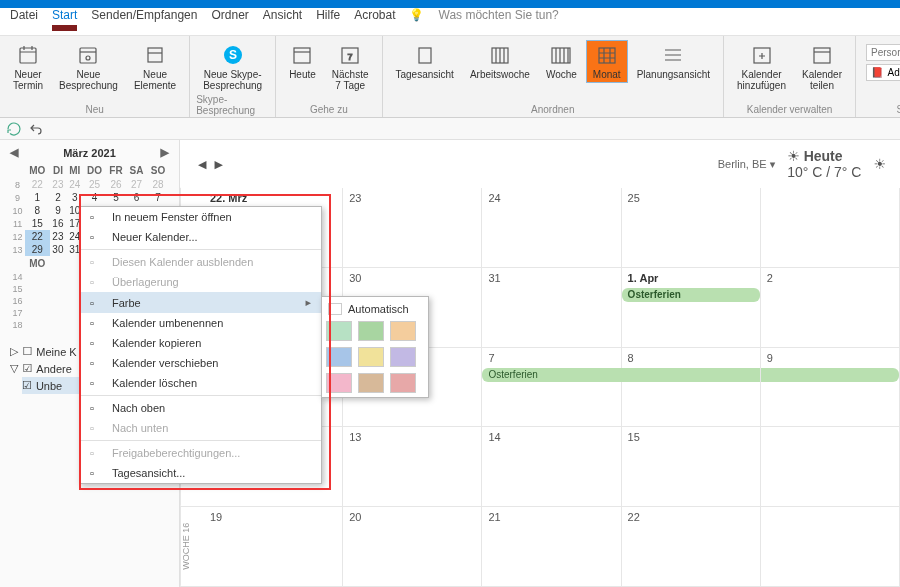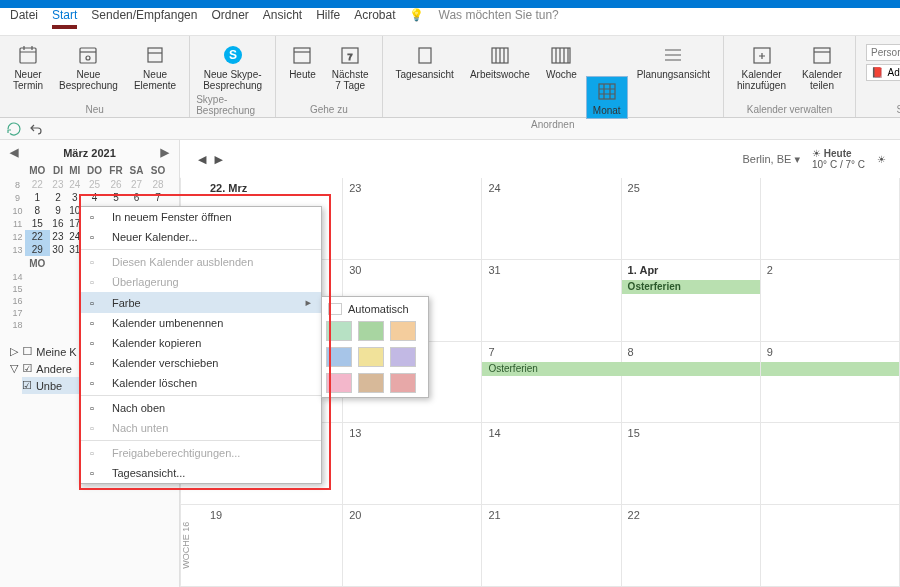--- a/index.html
+++ b/index.html
@@ -1,26 +1,26 @@
 <!DOCTYPE html>
 <html><head>
 <meta charset="utf-8">
 <style>
 * { box-sizing: border-box; margin: 0; padding: 0; font-family: 'Segoe UI', Tahoma, sans-serif; }
 body { background: #fff; font-size: 11px; color: #333; width: 900px; height: 587px; overflow: hidden; position: relative; }
 .titlebar { height: 8px; background: #0078d4; }
 .menubar { height: 28px; background: #fff; border-bottom: 1px solid #e3e3e3; display: flex; align-items: flex-start; padding-left: 10px; gap: 14px; }
 .menubar span { font-size: 12px; color: #444; cursor: pointer; }
-.menubar span.active { color: #0078d4; border-bottom: 4px solid #7f1d1d; padding-bottom: 3px; }
+.menubar span.active { color: #0078d4; border-bottom: 6px solid #7f1d1d; padding-bottom: 3px; }
 
 .ribbon { height: 82px; background: #f3f3f3; border-bottom: 1px solid #d0d0d0; display: flex; }
 .rgrp { border-right: 1px solid #d6d6d6; display: flex; flex-direction: column; align-items: center; padding: 4px 6px 2px; }
 .rgrp .row { display: flex; gap: 2px; }
 .rb { display: flex; flex-direction: column; align-items: center; padding: 2px 6px; cursor: pointer; border: 1px solid transparent; font-size: 10px; line-height: 11px; text-align: center; }
-.rb.active { background: #0ea5e9; border: 1px solid #8cb8dc; margin-top: 36px; }
+.rb.active { background: #f97316; border: 1px solid #8cb8dc; }
 .rb .ic { width: 24px; height: 24px; margin-bottom: 2px; }
 .rgrp .lbl { font-size: 10px; color: #888; margin-top: auto; }
 svg.i { stroke: #5a5a5a; fill: none; stroke-width: 1.2; }
 
 .quick { height: 22px; background: #f8f8f8; border-bottom: 1px solid #e0e0e0; display: flex; align-items: center; padding-left: 6px; gap: 6px; }
 .quick .q { width: 16px; height: 16px; }
 
 .main { display: flex; height: calc(100% - 140px); }
 .side { width: 180px; border-right: 1px solid #e0e0e0; background: #fafafa; display: flex; flex-direction: column; }
 .nav { padding: 6px 10px; }
@@ -33,28 +33,28 @@
 .nav td.dim { color: #bbb; }
 .cal-list { padding: 6px 10px; font-size: 11px; }
 .cal-list .ci { display: flex; align-items: center; gap: 4px; padding: 2px 0; }
 .cal-list .ci.sel { background: #d8e6f2; }
 
 .grid { flex: 1; display: flex; flex-direction: column; position: relative; }
 .gh { display: flex; align-items: center; padding: 8px 14px; }
 .gh .arr { cursor: pointer; color: #555; padding: 0 4px; }
 .gh .title { font-size: 18px; color: #333; margin-left: 10px; }
 .gh .loc { margin-left: auto; font-size: 11px; color: #666; }
-.gh .wx { font-size: 10px; color: #555; margin-left: 12px; }
+.gh .wx { font-size: 14px; color: #555; margin-left: 12px; }
 .dh { display: flex; background: #e8efe0; border-top: 1px solid #cad6bc; border-bottom: 1px solid #cad6bc; }
 .dh div { flex: 1; text-align: center; font-size: 10px; color: #5a6b47; padding: 4px 0; }
 .wrow { display: flex; flex: 1; border-bottom: 1px solid #e6e6e6; position: relative; }
 .wlbl { width: 24px; writing-mode: vertical-rl; transform: rotate(180deg); font-size: 9px; color: #999; text-align: center; border-right: 1px solid #e6e6e6; padding: 4px 0; }
 .cell { flex: 1; border-right: 1px solid #e6e6e6; padding: 4px 6px; font-size: 11px; color: #555; position: relative; }
 .cell.b { font-weight: 700; color: #333; }
-.ev { position: absolute; left: 0; right: 0; top: 20px; height: 14px; background: #b9e0b0; font-size: 10px; color: #2c5a2c; padding-left: 6px; line-height: 14px; }
+.ev { position: absolute; left: 0; right: 0; top: 20px; height: 14px; background: #b9e0b0; font-size: 10px; color: #2c5a2c; padding-left: 6px; line-height: 14px; border-radius: 6px; }
 
 .ctx { position: absolute; left: 79px; top: 206px; width: 243px; background: #fff; border: 1px solid #b8b8b8; box-shadow: 2px 2px 6px rgba(0,0,0,.25); }
 .ctx .it { display: flex; align-items: center; gap: 8px; padding: 4px 10px; font-size: 11px; cursor: pointer; }
 .ctx .it.dis { color: #aaa; }
 .ctx .it.sub { background: #d8e6f2; }
 .ctx .sep { height: 1px; background: #e0e0e0; margin: 2px 0; }
 .ctx .caret { margin-left: auto; color: #666; }
 .sub-fly { position: absolute; left: 321px; top: 296px; width: 108px; background: #fff; border: 1px solid #b8b8b8; box-shadow: 2px 2px 6px rgba(0,0,0,.25); padding: 4px; }
 .sub-fly .sw { display: grid; grid-template-columns: repeat(3, 26px); gap: 6px; margin-top: 4px; }
 .sub-fly .c { width: 26px; height: 20px; border: 1px solid #ccc; cursor: pointer; }

